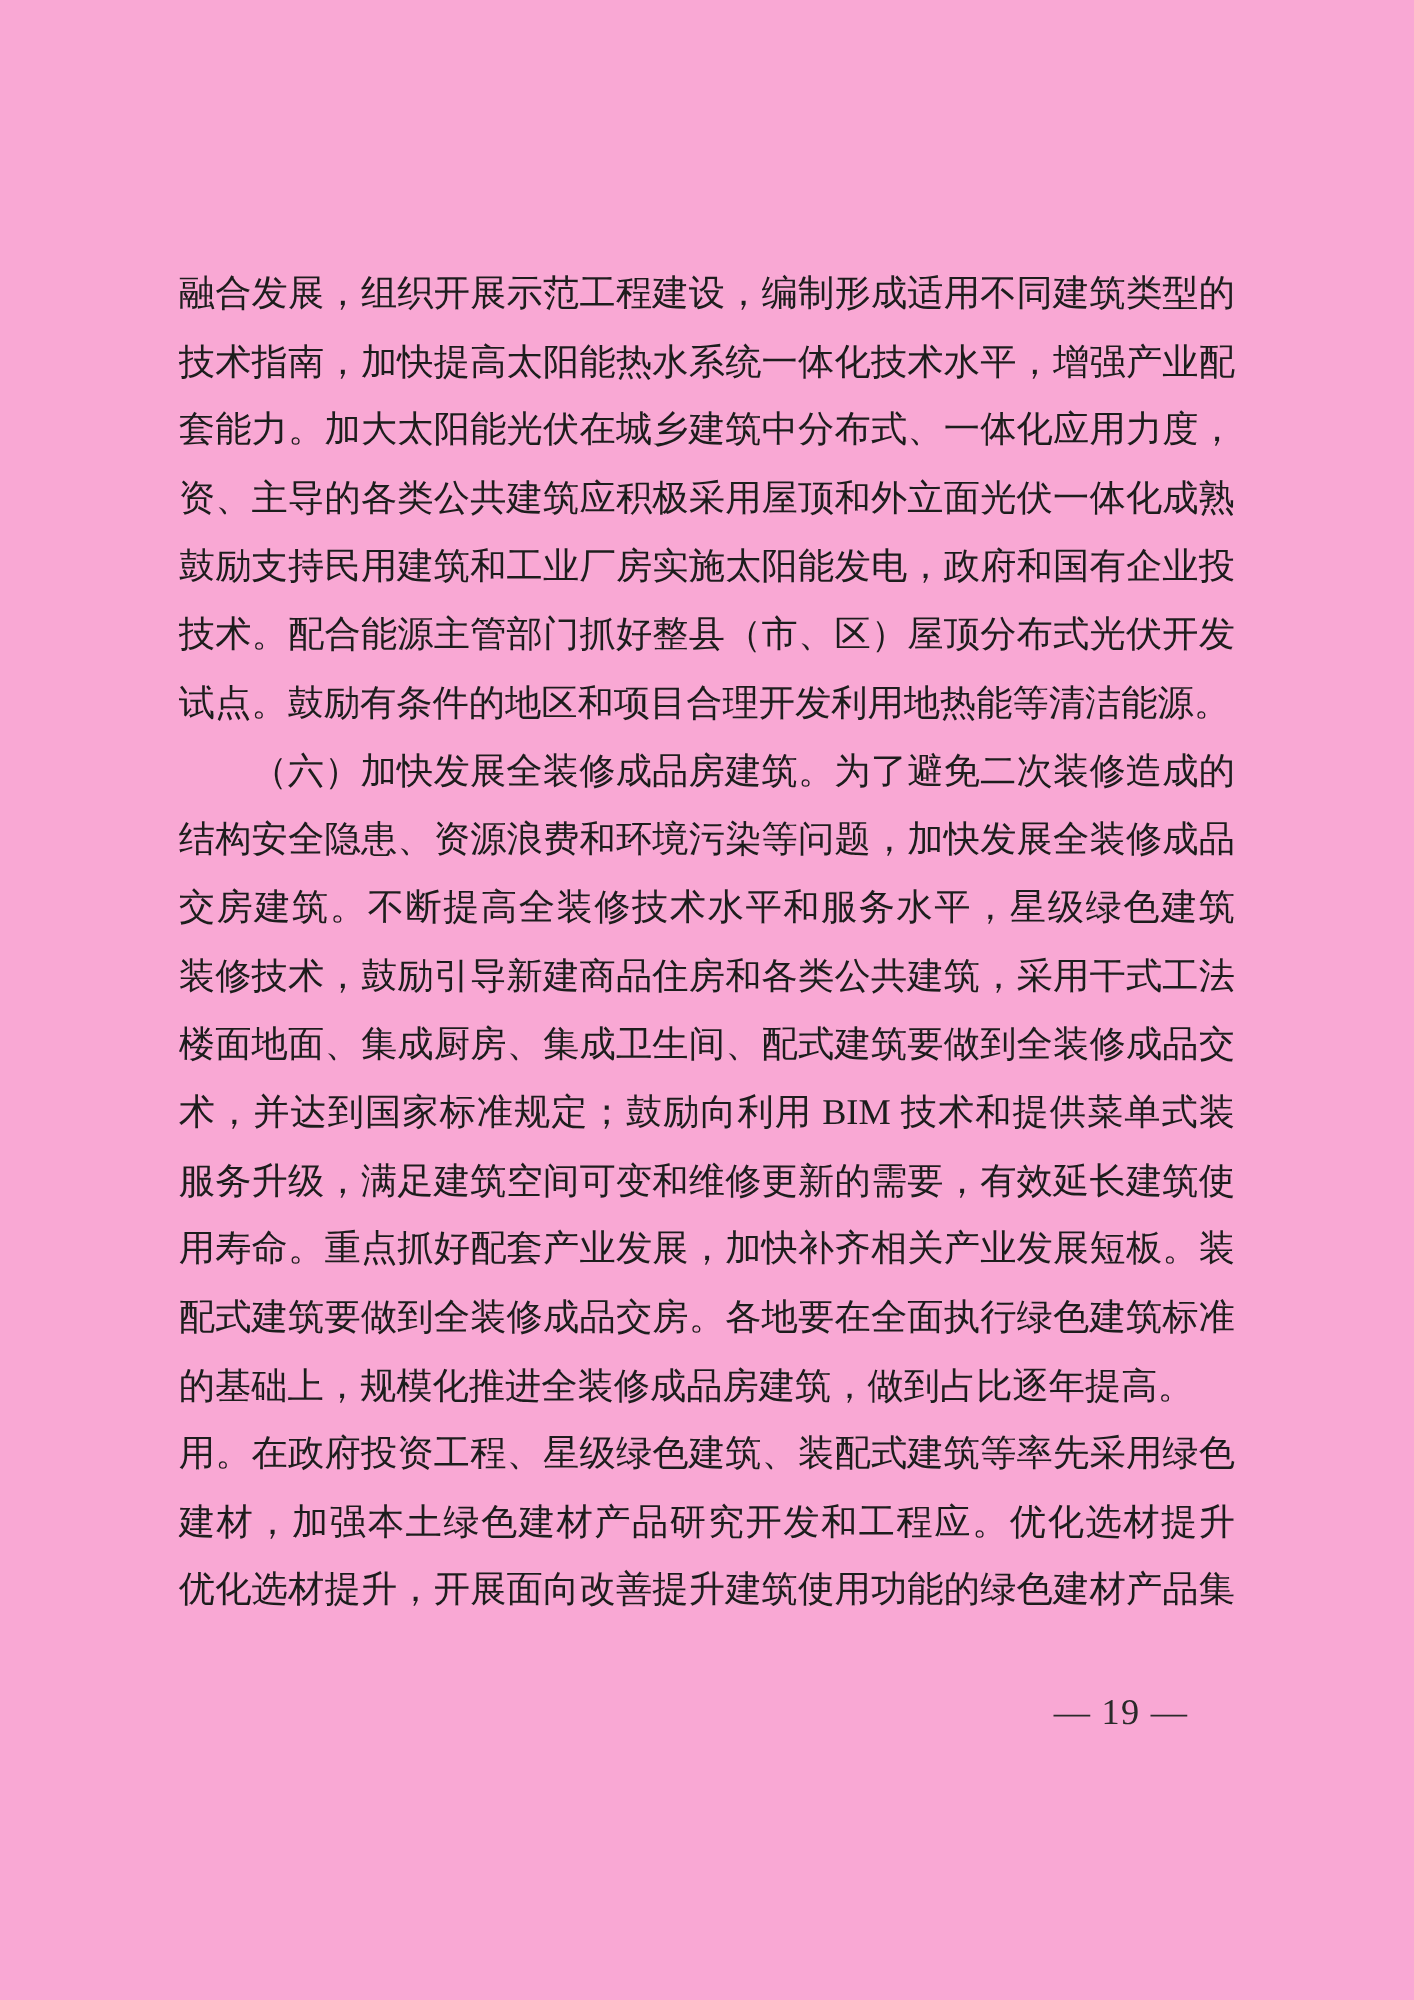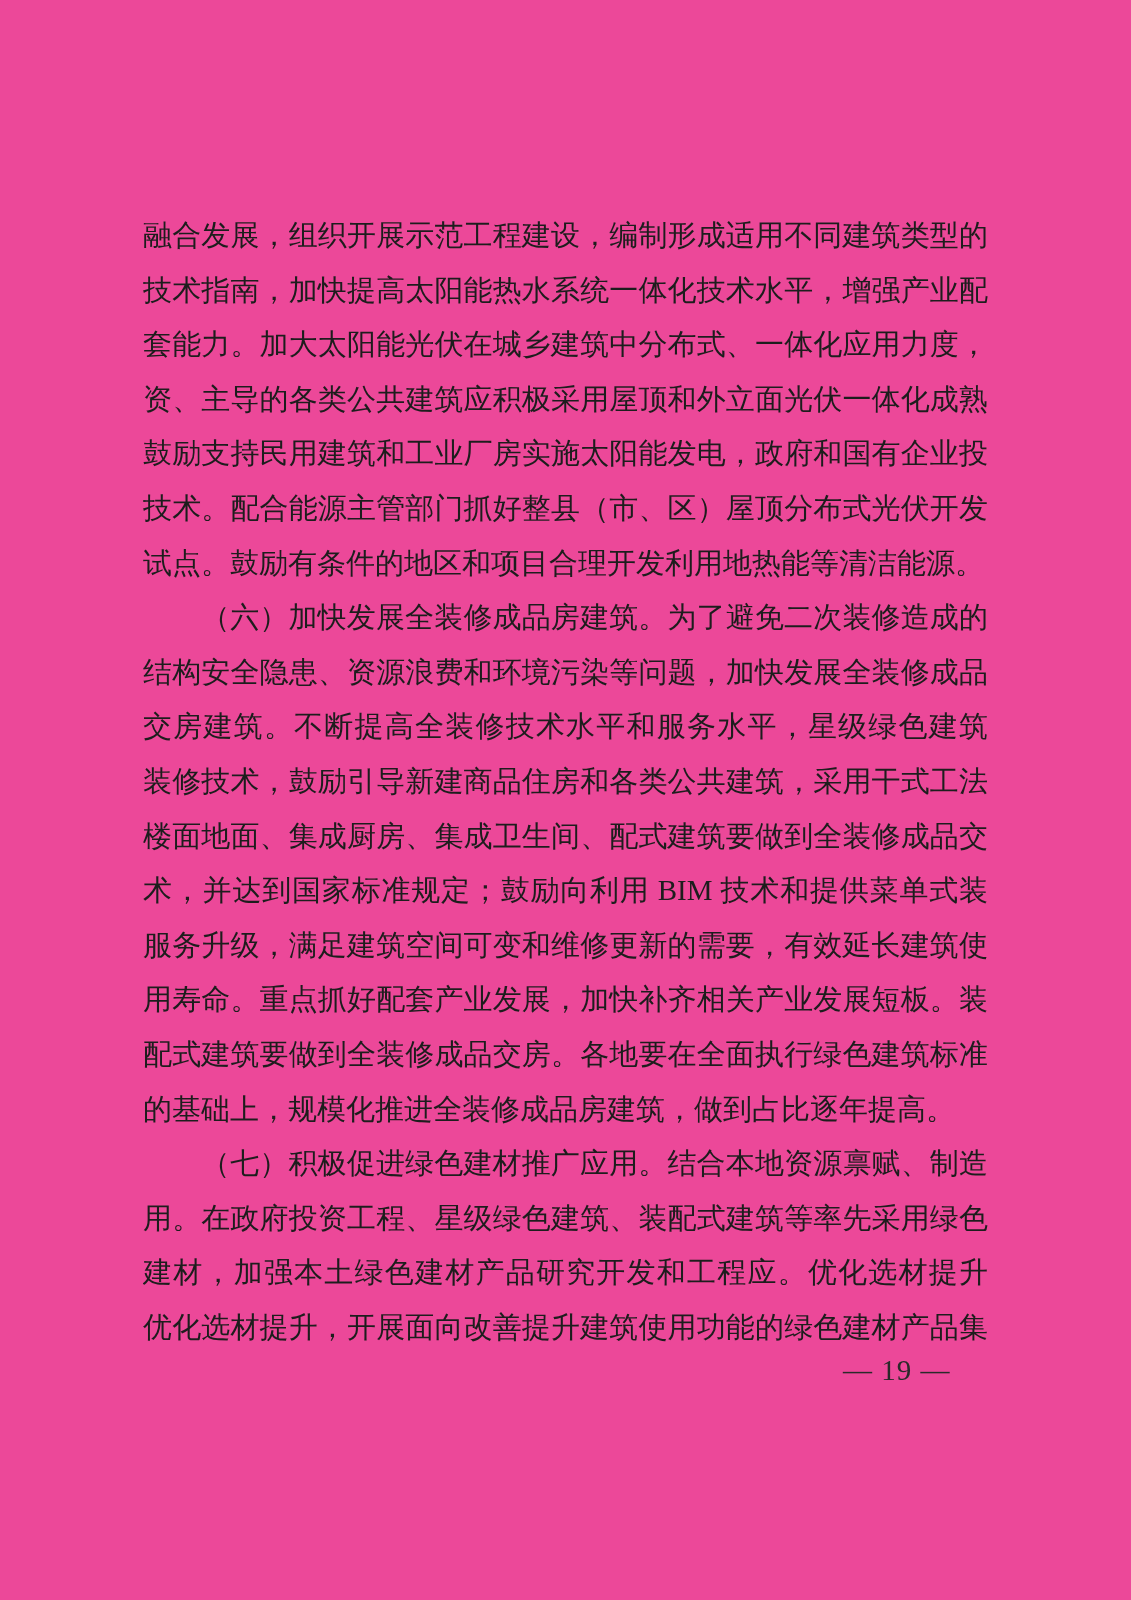--- a/index.html
+++ b/index.html
@@ -4,21 +4,21 @@
 <style>
   html, body {
     margin: 0;
     padding: 0;
     background: #ffffff;
   }
   .page {
     position: relative;
     width: 1131px;
     height: 1600px;
-    background: #ec4899;
+    background: #f9a8d4;
     font-family: "Liberation Serif", "DejaVu Serif", serif;
     overflow: hidden;
   }
   .text-block {
     position: absolute;
     left: 143px;
     top: 208px;
     width: 845px;
   }
   .line {
@@ -67,20 +67,19 @@
     <div class="line indent"><span class="bold">（六）加快发展全装修成品房建筑。</span><span>为了避免二次装修造成的</span></div>
     <div class="line">结构安全隐患、资源浪费和环境污染等问题，加快发展全装修成品</div>
     <div class="line">交房建筑。不断提高全装修技术水平和服务水平，星级绿色建筑</div>
     <div class="line">装修技术，鼓励引导新建商品住房和各类公共建筑，采用干式工法</div>
     <div class="line">楼面地面、集成厨房、集成卫生间、配式建筑要做到全装修成品交房</div>
     <div class="line">术，并达到国家标准规定；鼓励向利用 BIM 技术和提供菜单式装修</div>
     <div class="line">服务升级，满足建筑空间可变和维修更新的需要，有效延长建筑使</div>
     <div class="line">用寿命。重点抓好配套产业发展，加快补齐相关产业发展短板。装</div>
     <div class="line">配式建筑要做到全装修成品交房。各地要在全面执行绿色建筑标准</div>
     <div class="line para-end">的基础上，规模化推进全装修成品房建筑，做到占比逐年提高。</div>
-    <div class="line indent"><span class="bold">（七）积极促进绿色建材推广应用。</span><span>结合本地资源禀赋、制造</span></div>
     <div class="line">用。在政府投资工程、星级绿色建筑、装配式建筑等率先采用绿色</div>
     <div class="line">建材，加强本土绿色建材产品研究开发和工程应。优化选材提升</div>
     <div class="line">优化选材提升，开展面向改善提升建筑使用功能的绿色建材产品集</div>
   </div>
 
   <div class="page-number">— 19 —</div>
 </div>
 
 </body></html>

